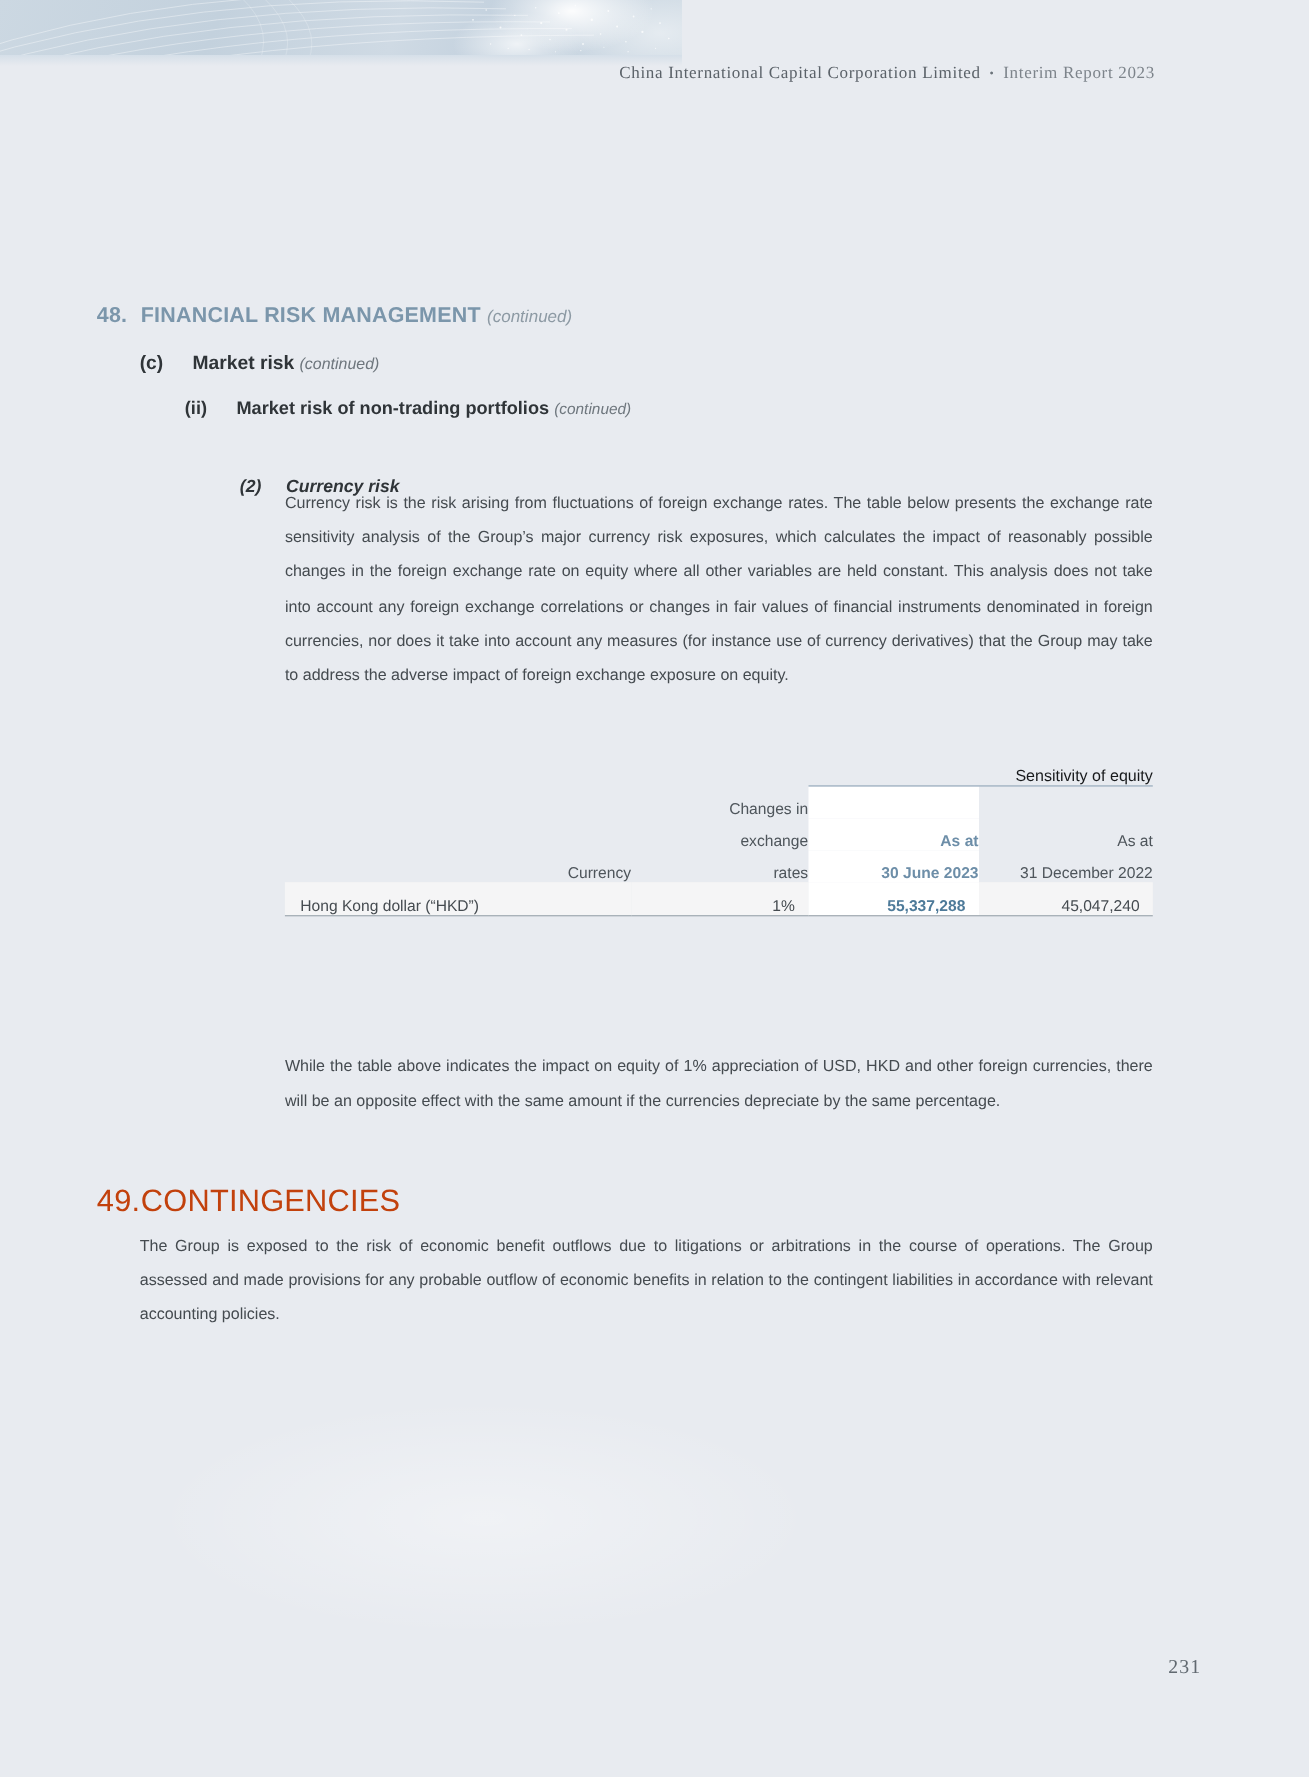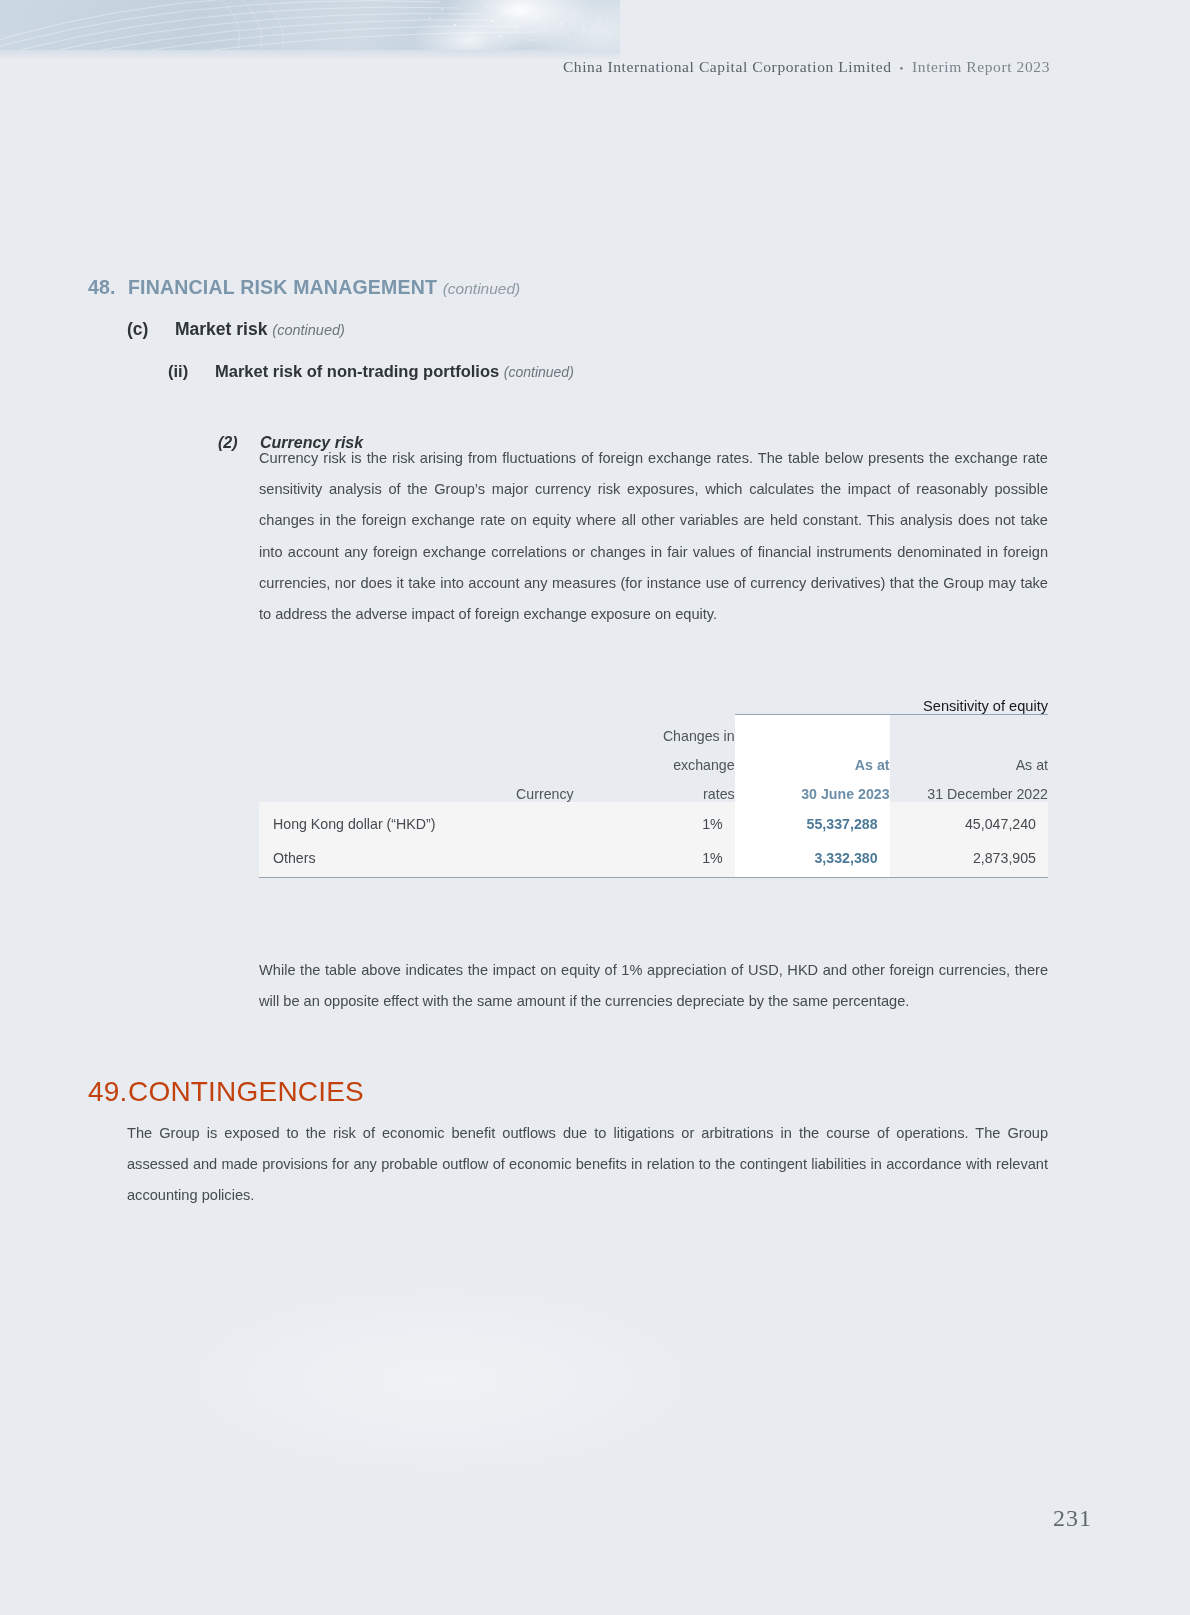--- a/index.html
+++ b/index.html
@@ -232,21 +232,21 @@
     letter-spacing: 0.2px;
     white-space: nowrap;
   }
   .h-cont .num { display: inline-block; width: 40px; }
 
   .pageno {
     position: absolute;
     right: 98px;
     top: 1505px;
     font-family: "Liberation Serif", serif;
-    font-size: 24px;
+    font-size: 18px;
     color: #616970;
     letter-spacing: 1px;
   }
 </style>
 </head>
 <body>
 
 <div class="banner">
   <svg class="arcs" viewBox="0 0 620 50" preserveAspectRatio="none">
     <g stroke="#ffffff" fill="none" stroke-width="0.7" opacity="0.55">
@@ -356,26 +356,20 @@
           <td class="hcell hl blue">30 June 2023</td>
           <td class="hcell">31 December 2022</td>
         </tr>
 
         <tr class="body-row">
           <td class="cur">Hong Kong dollar (“HKD”)</td>
           <td class="num">1%</td>
           <td class="num blue hl">55,337,288</td>
           <td class="num">45,047,240</td>
         </tr>
-        <tr class="body-row last">
-          <td class="cur">Others</td>
-          <td class="num">1%</td>
-          <td class="num blue hl">3,332,380</td>
-          <td class="num">2,873,905</td>
-        </tr>
         <tr class="rule-bot">
           <td></td>
           <td></td>
           <td></td>
           <td></td>
         </tr>
       </tbody>
     </table>
   </div>
 

